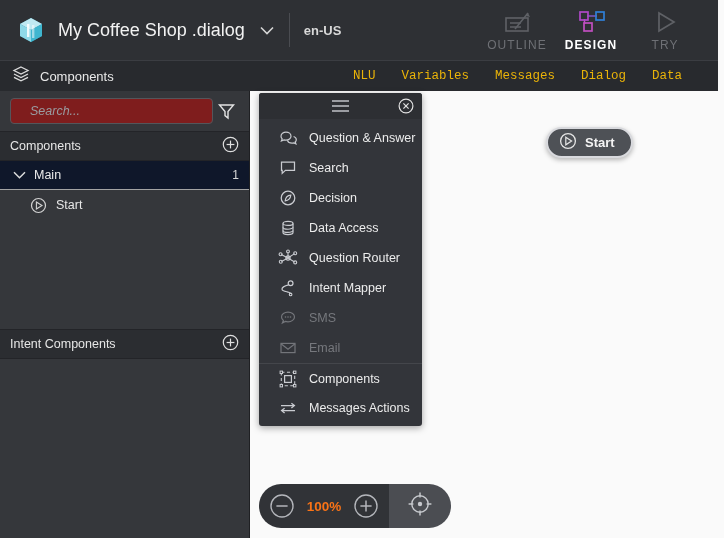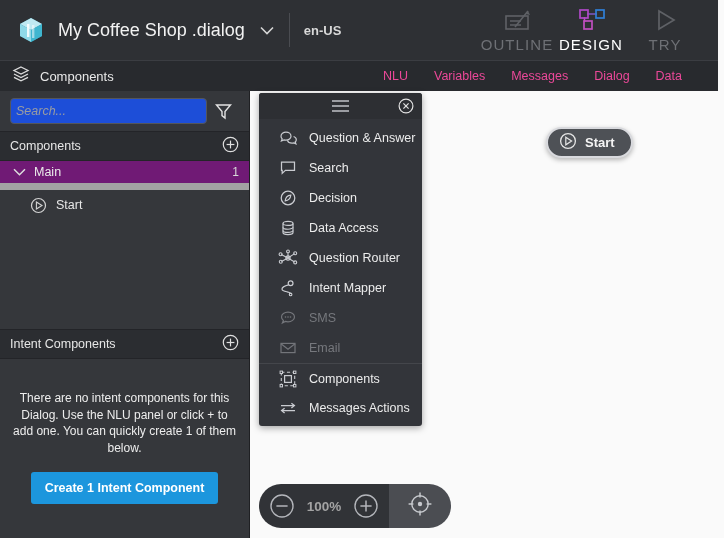--- a/index.html
+++ b/index.html
@@ -26,64 +26,64 @@
     display: flex; align-items: center; justify-content: center;
   }
   .vdiv { width: 1px; height: 34px; background: #4a4c51; margin-left: 14px; }
   .locale { margin-left: 14px; color: #d8d8d8; font-size: 13px; font-weight: bold; }
 
   .modes { margin-left: auto; display: flex; align-items: flex-end; height: 60px; }
   .mode {
     width: 74px; height: 60px; display: flex; flex-direction: column;
     align-items: center; justify-content: center; gap: 3px;
   }
-  .mode .mlabel { font-size: 15px; letter-spacing: 1.1px; }
+  .mode .mlabel { font-size: 12px; letter-spacing: 1.1px; }
   .mode.dim .mlabel { color: #6e7075; }
-  .mode.active .mlabel { color: #ffffff; font-weight: normal; }
+  .mode.active .mlabel { color: #ffffff; font-weight: bold; }
   .mode-icon { height: 26px; display: flex; align-items: center; justify-content: center; }
   .modes-pad { width: 16px; }
 
   
   .toolbar {
     position: absolute; left: 0; top: 60px; width: 718px; height: 31px;
     background: #282a2e;
     border-top: 1px solid #3b3d42;
     display: flex; align-items: center;
   }
   .tb-left { display: flex; align-items: center; margin-left: 12px; }
   .tb-title { color: #e8e8e8; font-size: 13px; margin-left: 10px; }
   .tb-tabs { margin-left: auto; display: flex; align-items: center; gap: 26px; margin-right: 36px; }
-  .tb-tab { color: #ec4899; font-size: 12.5px; }
+  .tb-tab { color: #eab308; font-size: 12.5px; font-family: Liberation Mono, monospace; }
 
   
   .sidebar {
     position: absolute; left: 0; top: 91px; width: 250px; height: 447px;
     background: #35373b;
     border-right: 1px solid #1f2023;
   }
   .search-row { display: flex; align-items: center; height: 40px; padding: 0 10px; }
   .search-input {
-    flex: 1 1 auto; height: 26px; background: #1d4ed8;
+    flex: 1 1 auto; height: 26px; background: #7f1d1d;
     border: 1px solid #54565b; border-radius: 4px;
     color: #c9cbd0; font-size: 12.5px; font-style: italic;
-    padding: 0 5px; font-family: "Liberation Sans", sans-serif;
+    padding: 0 19px; font-family: "Liberation Sans", sans-serif;
   }
   .search-input::placeholder { color: #9a9ca1; font-style: italic; }
   .filter-btn { width: 32px; display: flex; align-items: center; justify-content: center; }
 
   .sec-header {
     height: 30px; background: #2b2d31; display: flex; align-items: center;
     padding: 0 10px; border-top: 1px solid #232428; border-bottom: 1px solid #232428;
   }
   .sec-header .sh-label { color: #e6e6e6; font-size: 12.5px; }
   .sec-header .sh-add { margin-left: auto; }
 
   .tree-row {
     height: 29px; display: flex; align-items: center; padding: 0 10px;
-    background: #701a75; border-bottom: 7px solid #a3a3a3;
+    background: #0f172a; border-bottom: 1px solid #a3a3a3;
   }
   .tree-row .chev { width: 18px; display: flex; align-items: center; justify-content: center; }
   .tree-row .tlabel { color: #eaeaea; font-size: 12.5px; margin-left: 6px; }
   .tree-row .tcount { margin-left: auto; color: #d9d9d9; font-size: 12px; }
 
   .tree-child { height: 30px; display: flex; align-items: center; padding-left: 28px; }
   .tree-child .cicon { width: 20px; display: flex; align-items: center; justify-content: center; }
   .tree-child .clabel { color: #e7e7e7; font-size: 12.5px; margin-left: 8px; }
 
   .intent-head { position: absolute; left: 0; top: 238px; width: 249px; }
@@ -132,21 +132,21 @@
 
   
   .zoomctl {
     position: absolute; left: 259px; top: 484px; height: 44px;
     display: flex; align-items: center; border-radius: 22px; overflow: hidden;
   }
   .zc-main {
     background: #31333799; background: #313337; display: flex; align-items: center;
     height: 44px; padding: 0 10px; gap: 10px;
   }
-  .zc-label { color: #a3a3a3; font-size: 13.5px; font-weight: bold; min-width: 38px; text-align: center; }
+  .zc-label { color: #f97316; font-size: 13.5px; font-weight: bold; min-width: 38px; text-align: center; }
   .zc-extra {
     background: #4b4d52; height: 44px; width: 62px;
     display: flex; align-items: center; justify-content: center;
   }
   .circ-btn { width: 26px; height: 26px; display: flex; align-items: center; justify-content: center; }
 </style>
 </head>
 <body>
 
 <div id="app">
@@ -271,24 +271,20 @@
       <span class="sh-label">Intent Components</span>
       <span class="sh-add">
         <svg width="17" height="17" viewBox="0 0 17 17">
           <circle cx="8.5" cy="8.5" r="7.2" fill="none" stroke="#e0e0e0" stroke-width="1.2"></circle>
           <line x1="8.5" y1="4.6" x2="8.5" y2="12.4" stroke="#e0e0e0" stroke-width="1.2"></line>
           <line x1="4.6" y1="8.5" x2="12.4" y2="8.5" stroke="#e0e0e0" stroke-width="1.2"></line>
         </svg>
       </span>
     </div>
 
-    <div class="intent-body">
-      <div class="intent-msg">There are no intent components for this Dialog. Use the NLU panel or click + to add one. You can quickly create 1 of them below.</div>
-      <button class="create-btn">Create 1 Intent Component</button>
-    </div>
   </div>
 
   <div class="canvas">
     <div class="node-start">
       <span>
         <svg width="18" height="18" viewBox="0 0 18 18">
           <circle cx="9" cy="9" r="7.4" fill="none" stroke="#e6e6e6" stroke-width="1.3"></circle>
           <polygon points="6.8,5.2 12.6,9 6.8,12.8" fill="none" stroke="#e6e6e6" stroke-width="1.2"></polygon>
         </svg>
       </span>

